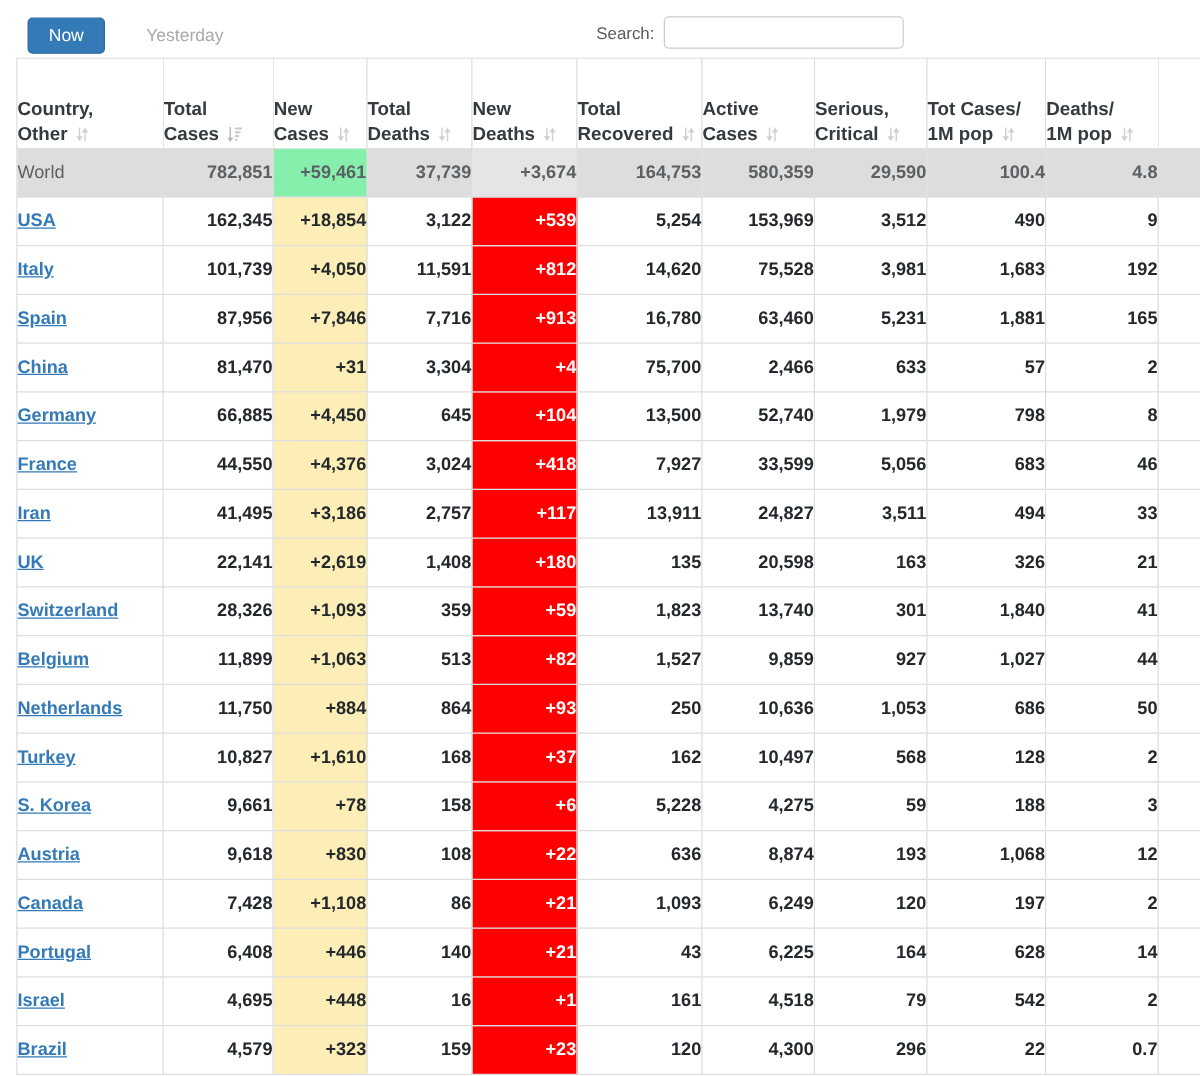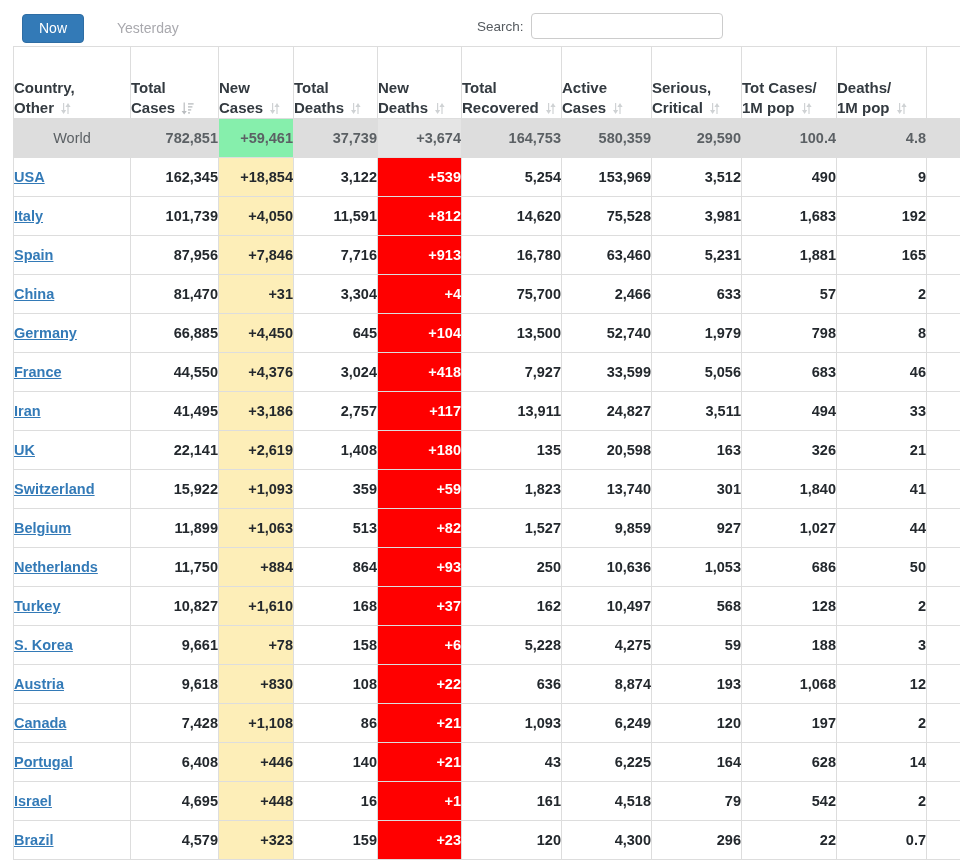--- a/index.html
+++ b/index.html
@@ -155,21 +155,20 @@
 
   
   tr.world td {
     background: #dddddd;
     color: #5b6064;
     font-weight: bold;
   }
   tr.world td.country {
     color: #5b6064;
     font-weight: normal;
-    text-align: center;
   }
 
   
   td.newcases  { background: #fdeeb8; }
   td.newdeaths { background: #ff0000; color: #ffffff; }
   tr.world td.newcases  { background: #86efac; }
   tr.world td.newdeaths { background: #e5e5e5; color: #5b6064; }
 </style>
 </head>
 <body>
@@ -394,21 +393,21 @@
           <td class="newdeaths">+180</td>
           <td>135</td>
           <td>20,598</td>
           <td>163</td>
           <td>326</td>
           <td>21</td>
           <td></td>
         </tr>
         <tr>
           <td class="country"><a>Switzerland</a></td>
-          <td>15,922</td>
+          <td>28,326</td>
           <td class="newcases">+1,093</td>
           <td>359</td>
           <td class="newdeaths">+59</td>
           <td>1,823</td>
           <td>13,740</td>
           <td>301</td>
           <td>1,840</td>
           <td>41</td>
           <td></td>
         </tr>

